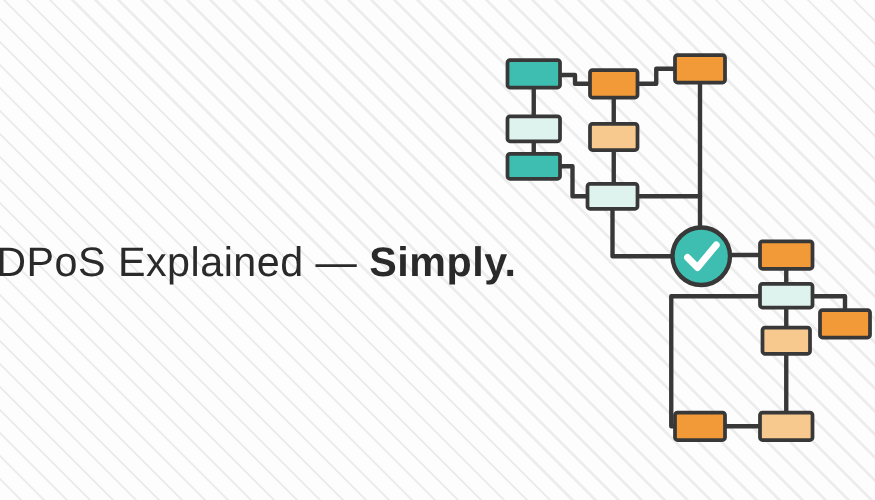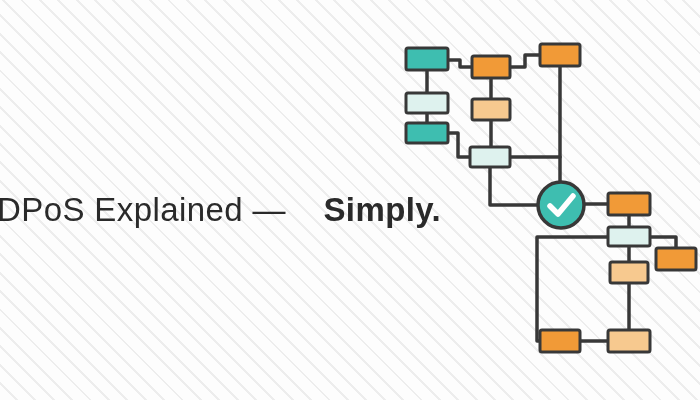--- a/index.html
+++ b/index.html
@@ -26,21 +26,20 @@
     left: -3px;
     top: 192px;
     font-size: 33px;
     line-height: 1.1;
     color: #2a2a2a;
     letter-spacing: 0.4px;
     white-space: pre;
   }
   .title .bold {
     font-weight: bold;
-    margin-left: 28px;
   }
   svg.flow {
     position: absolute;
     left: 0;
     top: 0;
   }
 </style>
 </head>
 <body>
 

